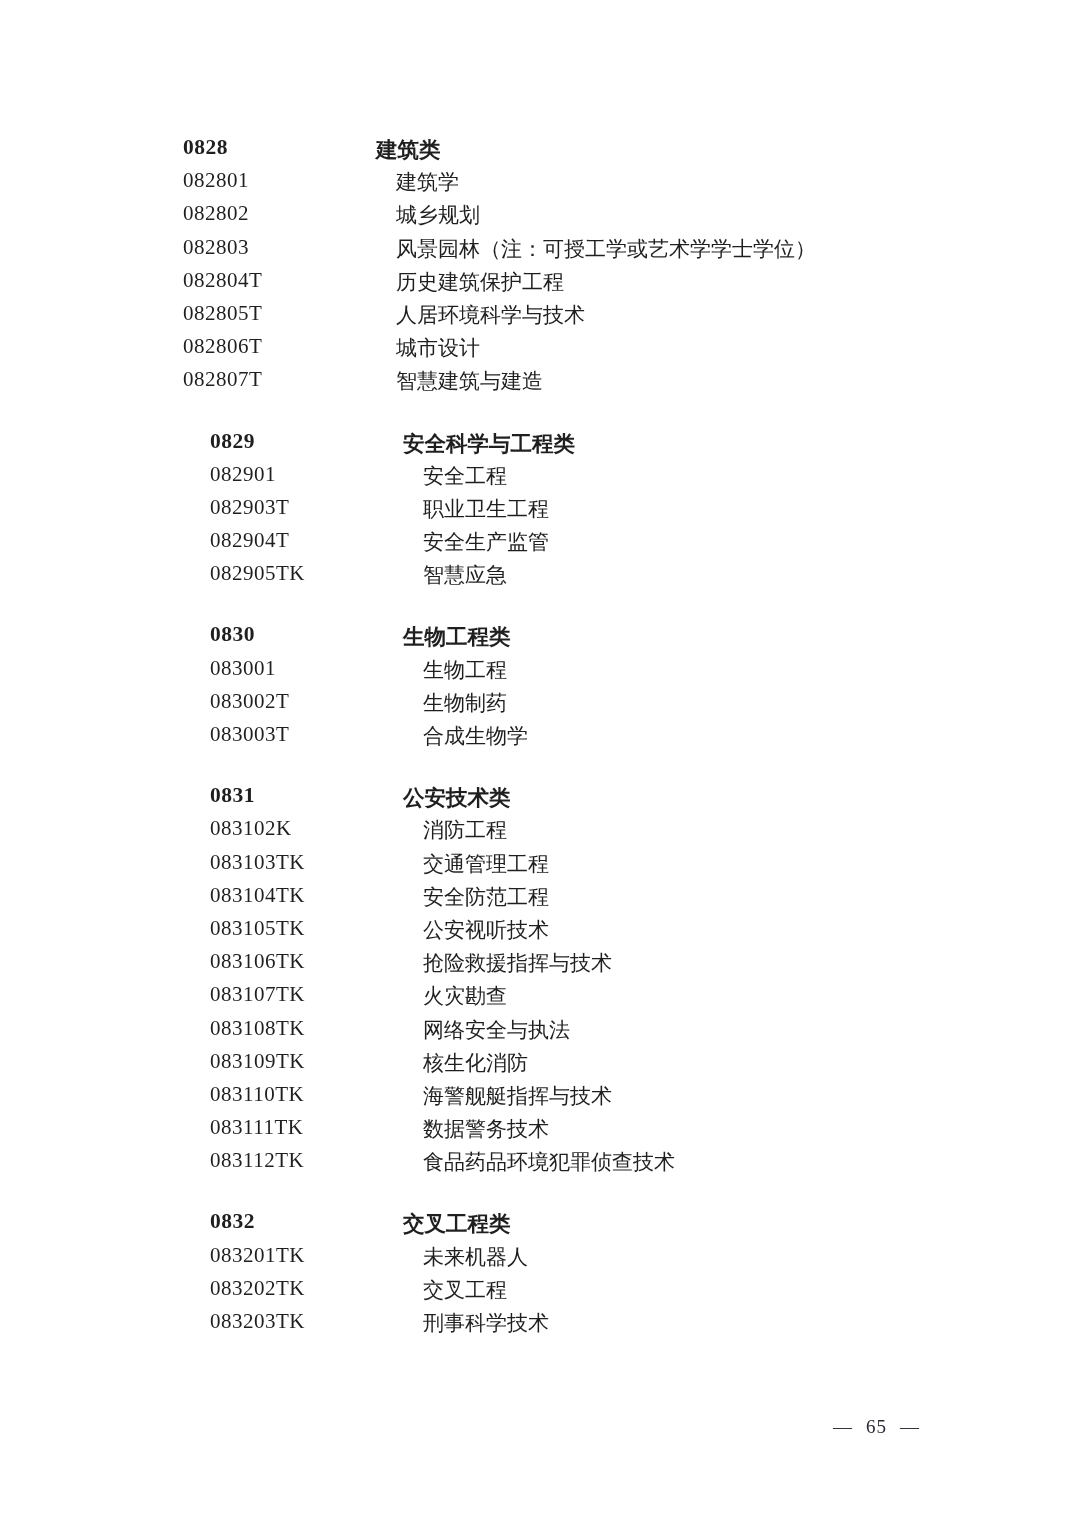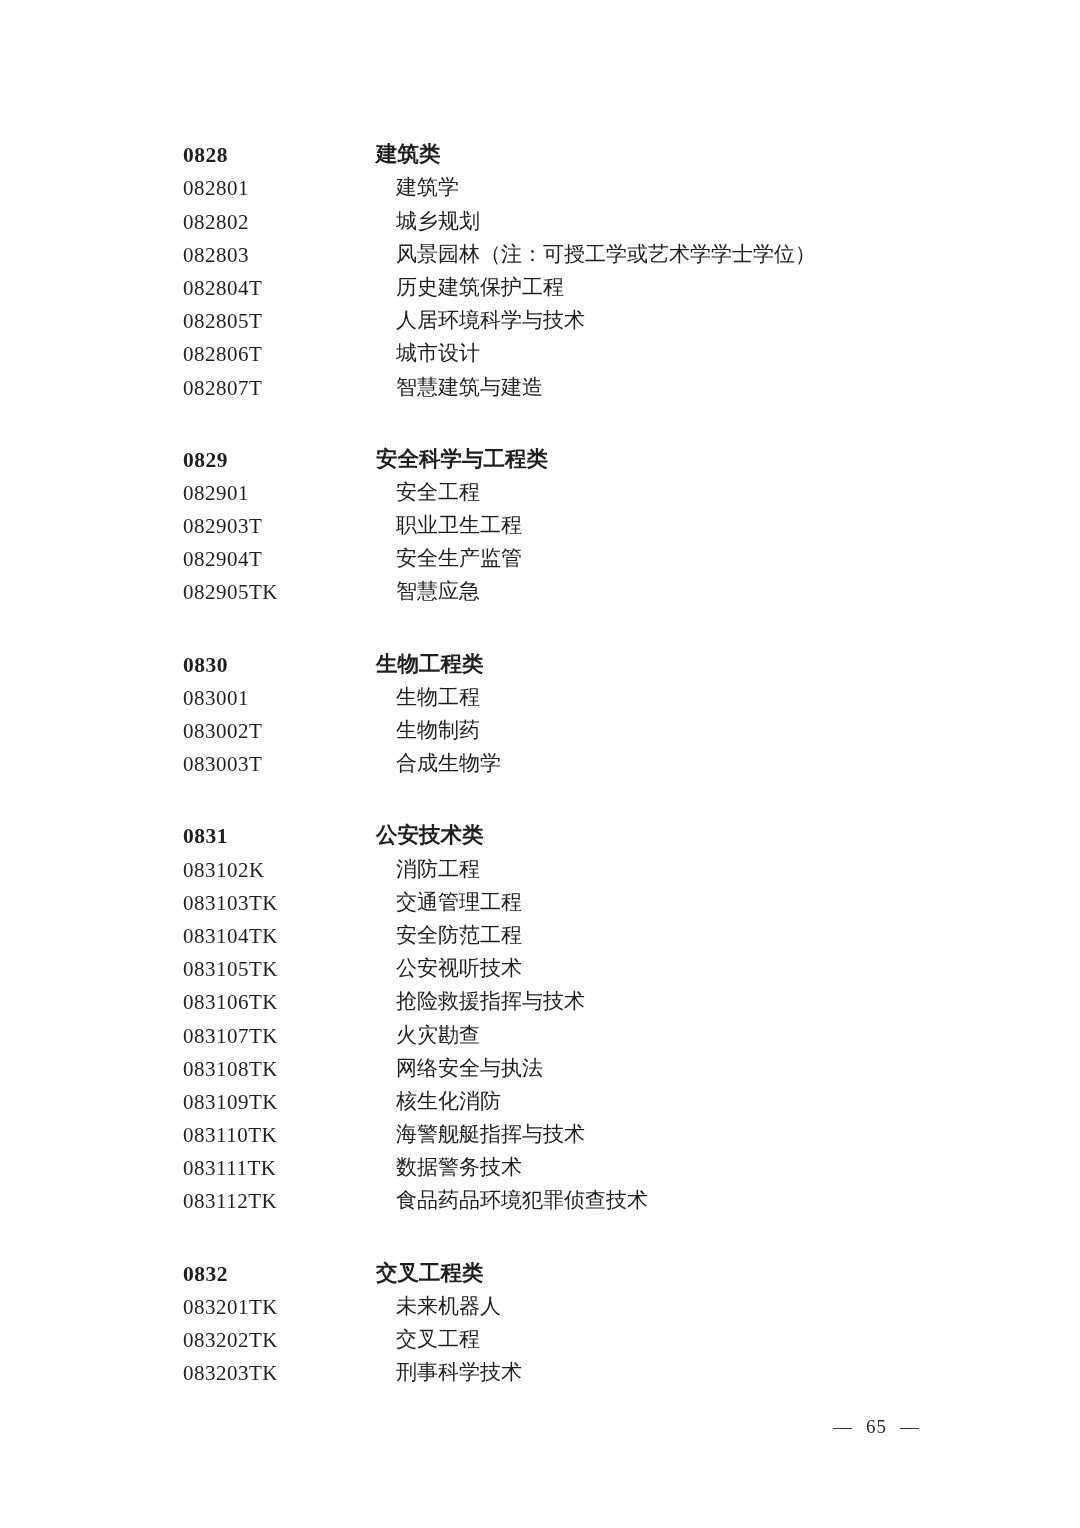--- a/index.html
+++ b/index.html
@@ -16,26 +16,27 @@
     color: #1f1f1f;
     overflow: hidden;
   }
   .catalog {
     position: absolute;
     top: 135px;
     left: 0;
     width: 1080px;
   }
   .section + .section {
-    margin-top: 39px;
+    margin-top: 28px;
+    padding-left: 27px;
   }
   .row {
     display: flex;
     height: 33.2px;
-    align-items: flex-end;
+    align-items: flex-start;
     font-size: 21px;
   }
   .col-code {
     margin-left: 183px;
     width: 193px;
     flex: 0 0 auto;
     letter-spacing: 0.5px;
   }
   .col-name {
     flex: 1 1 auto;

